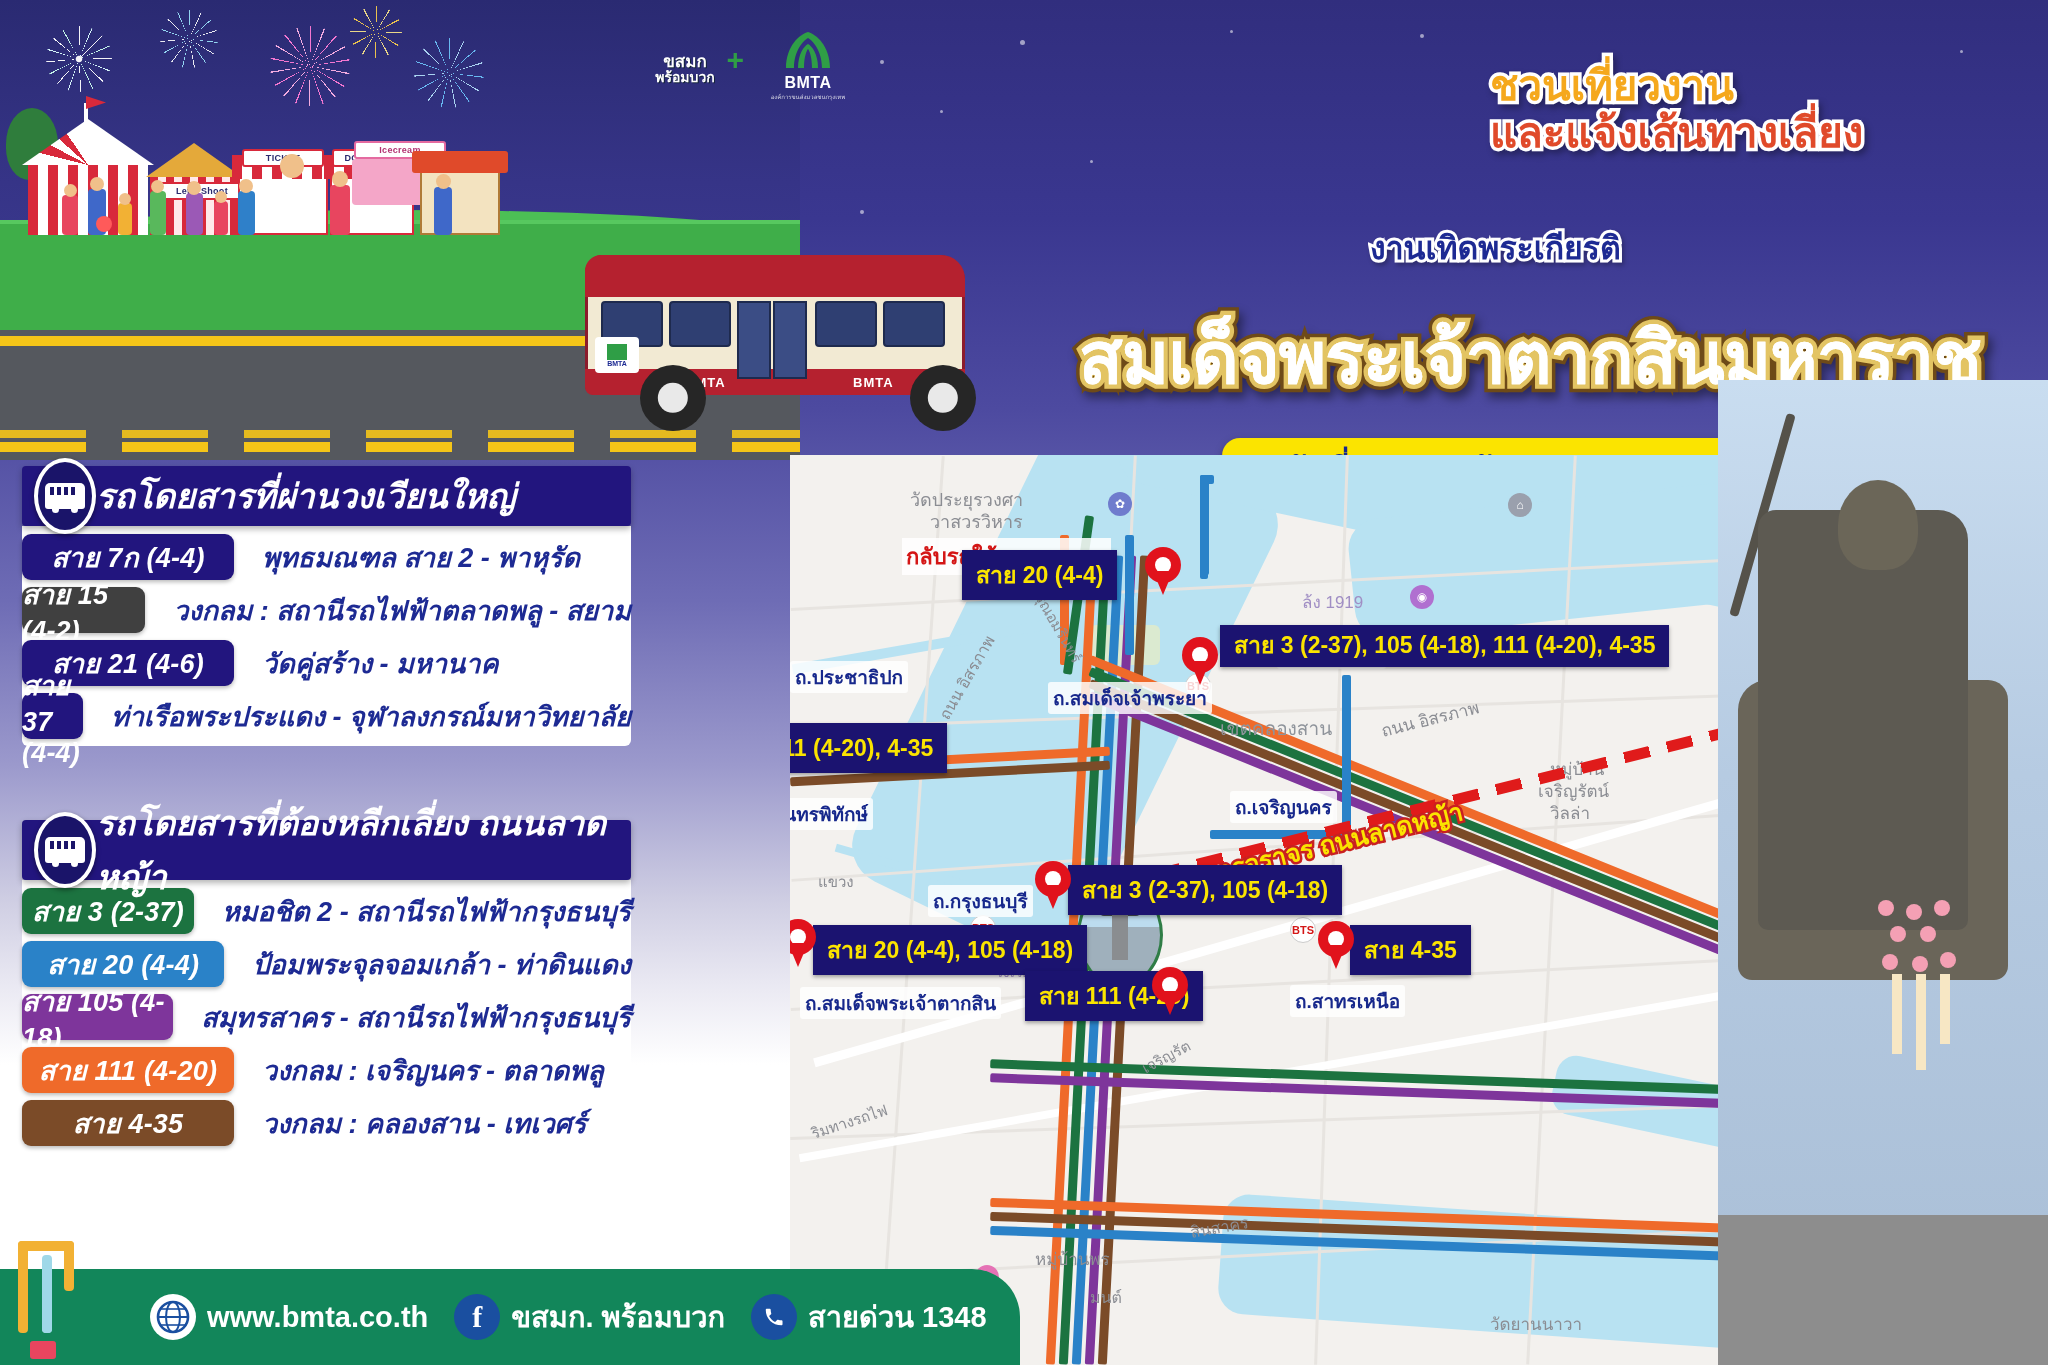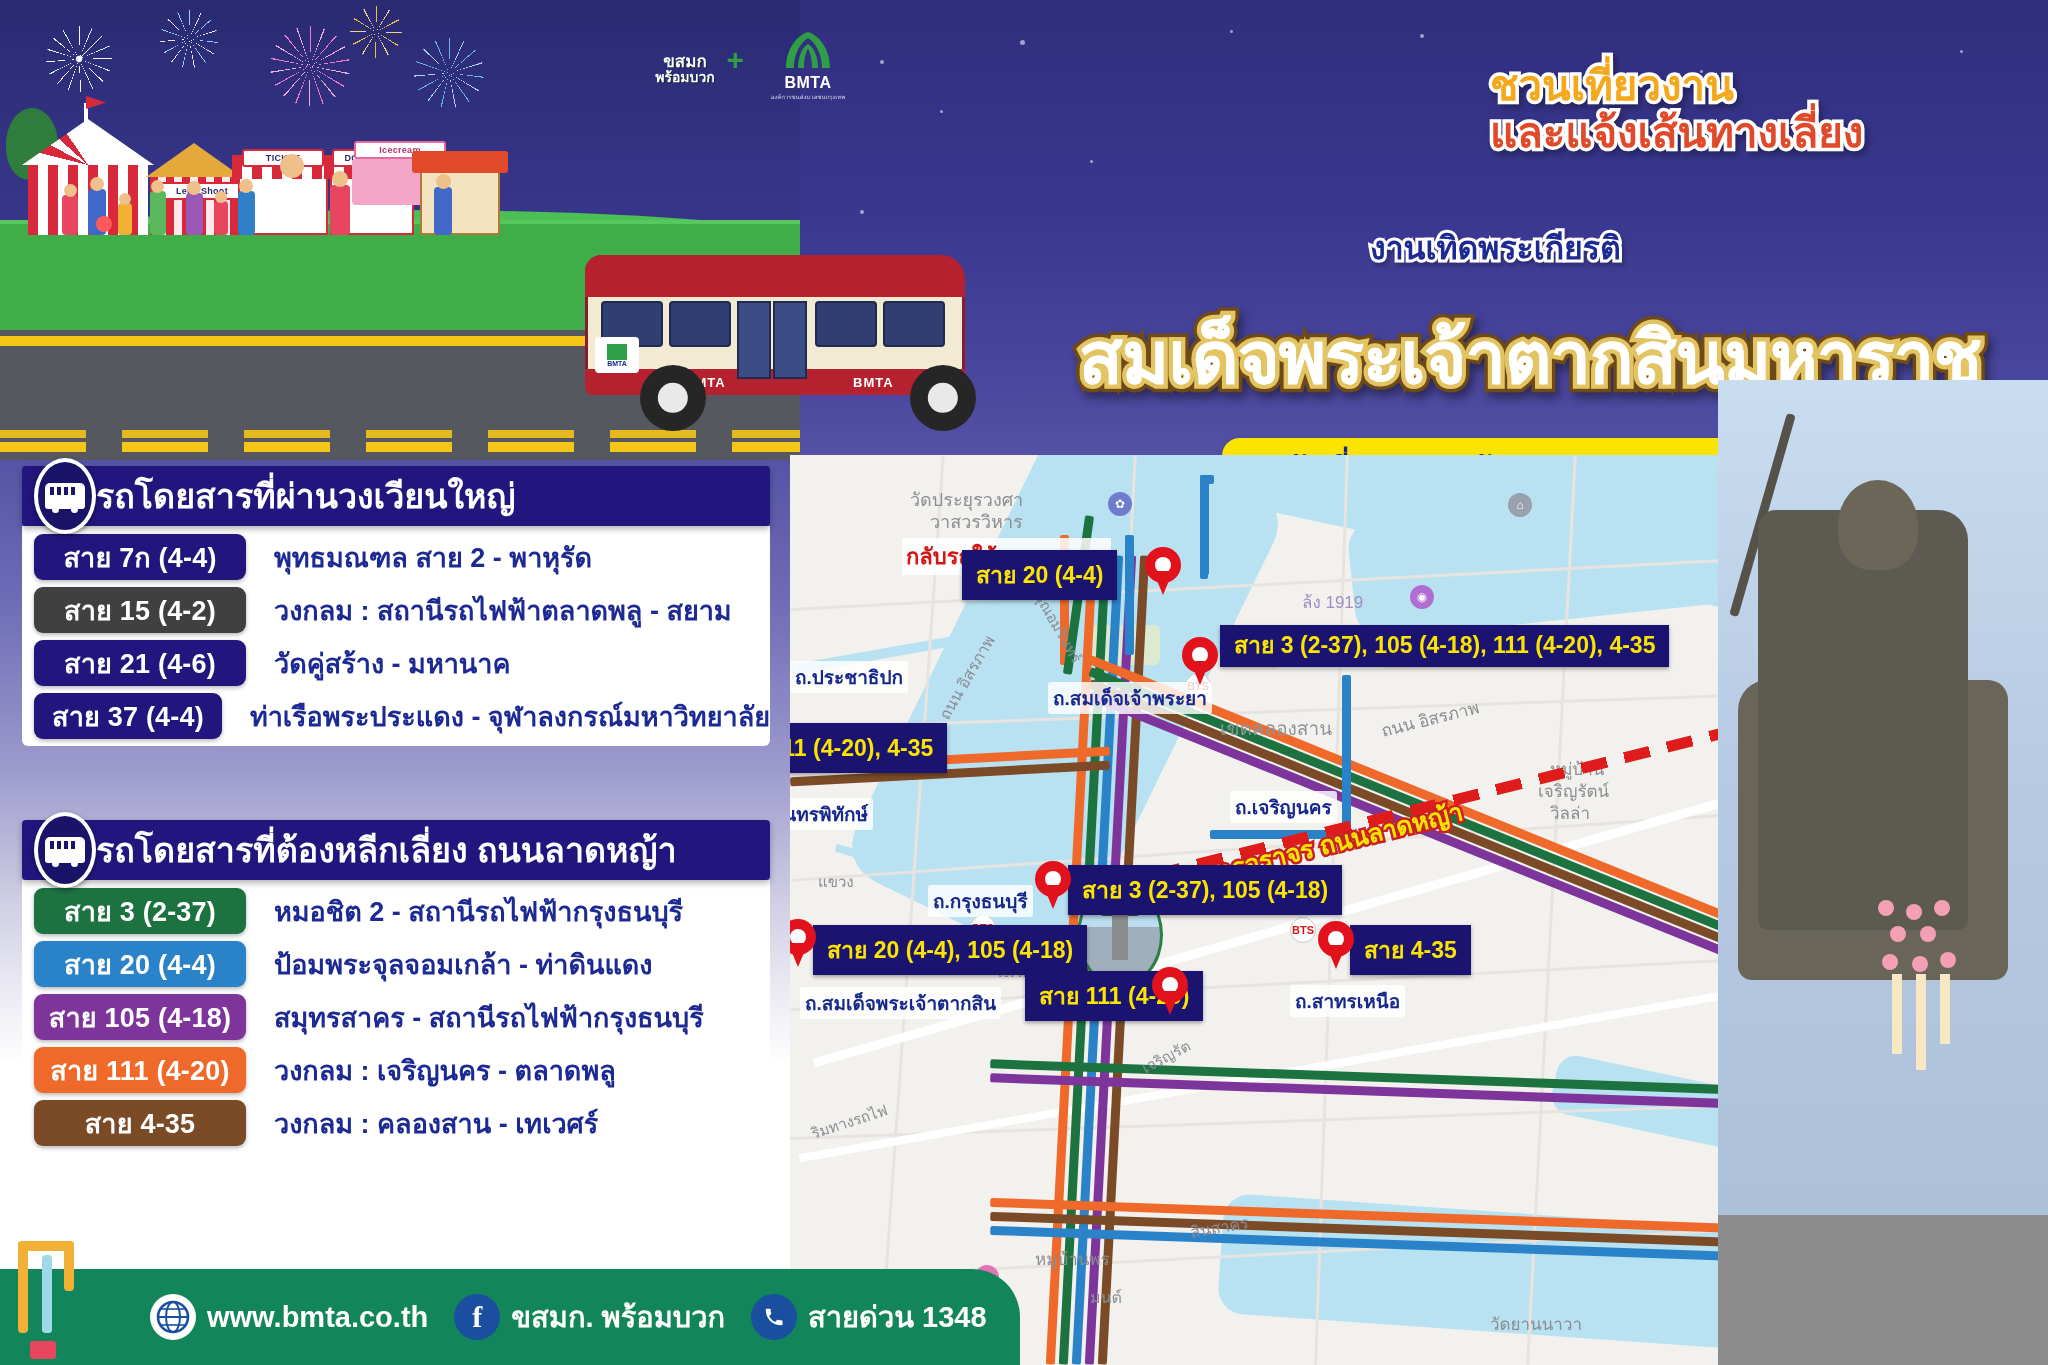--- a/index.html
+++ b/index.html
@@ -118,21 +118,21 @@
   .datebox {
     position:absolute; left:1222px; top:438px; width:520px; height:112px;
     background:#fbe400; border-radius:18px; text-align:center;
     display:flex; flex-direction:column; align-items:center; justify-content:center; gap:2px;
     box-shadow:0 3px 8px rgba(0,0,0,.25);
   }
   .datebox .d1 { color:#17288c; font-size:33px; font-weight:bold; }
   .datebox .d2 { color:#e41b1b; font-size:30px; font-weight:bold; }
 
   
-  .panel { position:absolute; left:22px; width:748px; }
+  .panel { position:absolute; left:22px; width:609px;font-style:italic; }
   .panel-head {
     height:60px; background:#22157e; border-radius:4px;
     display:flex; align-items:center; padding-left:74px;
     color:#fff; font-size:34px; font-weight:bold; position:relative;
     box-shadow:0 3px 6px rgba(0,0,0,.3);
   }
   .bus-badge {
     position:absolute; left:12px; top:-8px; width:62px; height:76px;
     background:#1a1469; border:4px solid #ffffff; border-radius:50%;
     display:flex; align-items:center; justify-content:center;
@@ -148,21 +148,21 @@
     width:212px; height:46px; border-radius:9px; color:#fff;
     display:flex; align-items:center; justify-content:center;
     font-size:27px; font-weight:bold; letter-spacing:.2px;
     box-shadow:0 2px 4px rgba(0,0,0,.28);
   }
   .row .desc {
     flex:1; height:46px; background:#ffffff; margin-left:10px; border-radius:0 6px 6px 0;
     display:flex; align-items:center; padding-left:18px;
     color:#1d2a93; font-size:27px; font-weight:bold; white-space:nowrap;
   }
-  .panel-rows { background:#ffffff; border-radius:0 0 6px 6px; padding:2px 0 6px 12px; }
+  .panel-rows { background:#ffffff; border-radius:0 0 6px 6px; padding:2px 0 6px 0; }
   .panel-rows .row { margin-top:5px; }
 
   
   .map {
     position:absolute; left:790px; top:455px; width:1258px; height:910px;
     background:#f3f1ee; overflow:hidden;
   }
   .water { position:absolute; background:#b8e2f2; }
   .greenpatch{ position:absolute; background:#dbead0; border-radius:6px;}
   .mstreet { position:absolute; background:#ffffff; }

